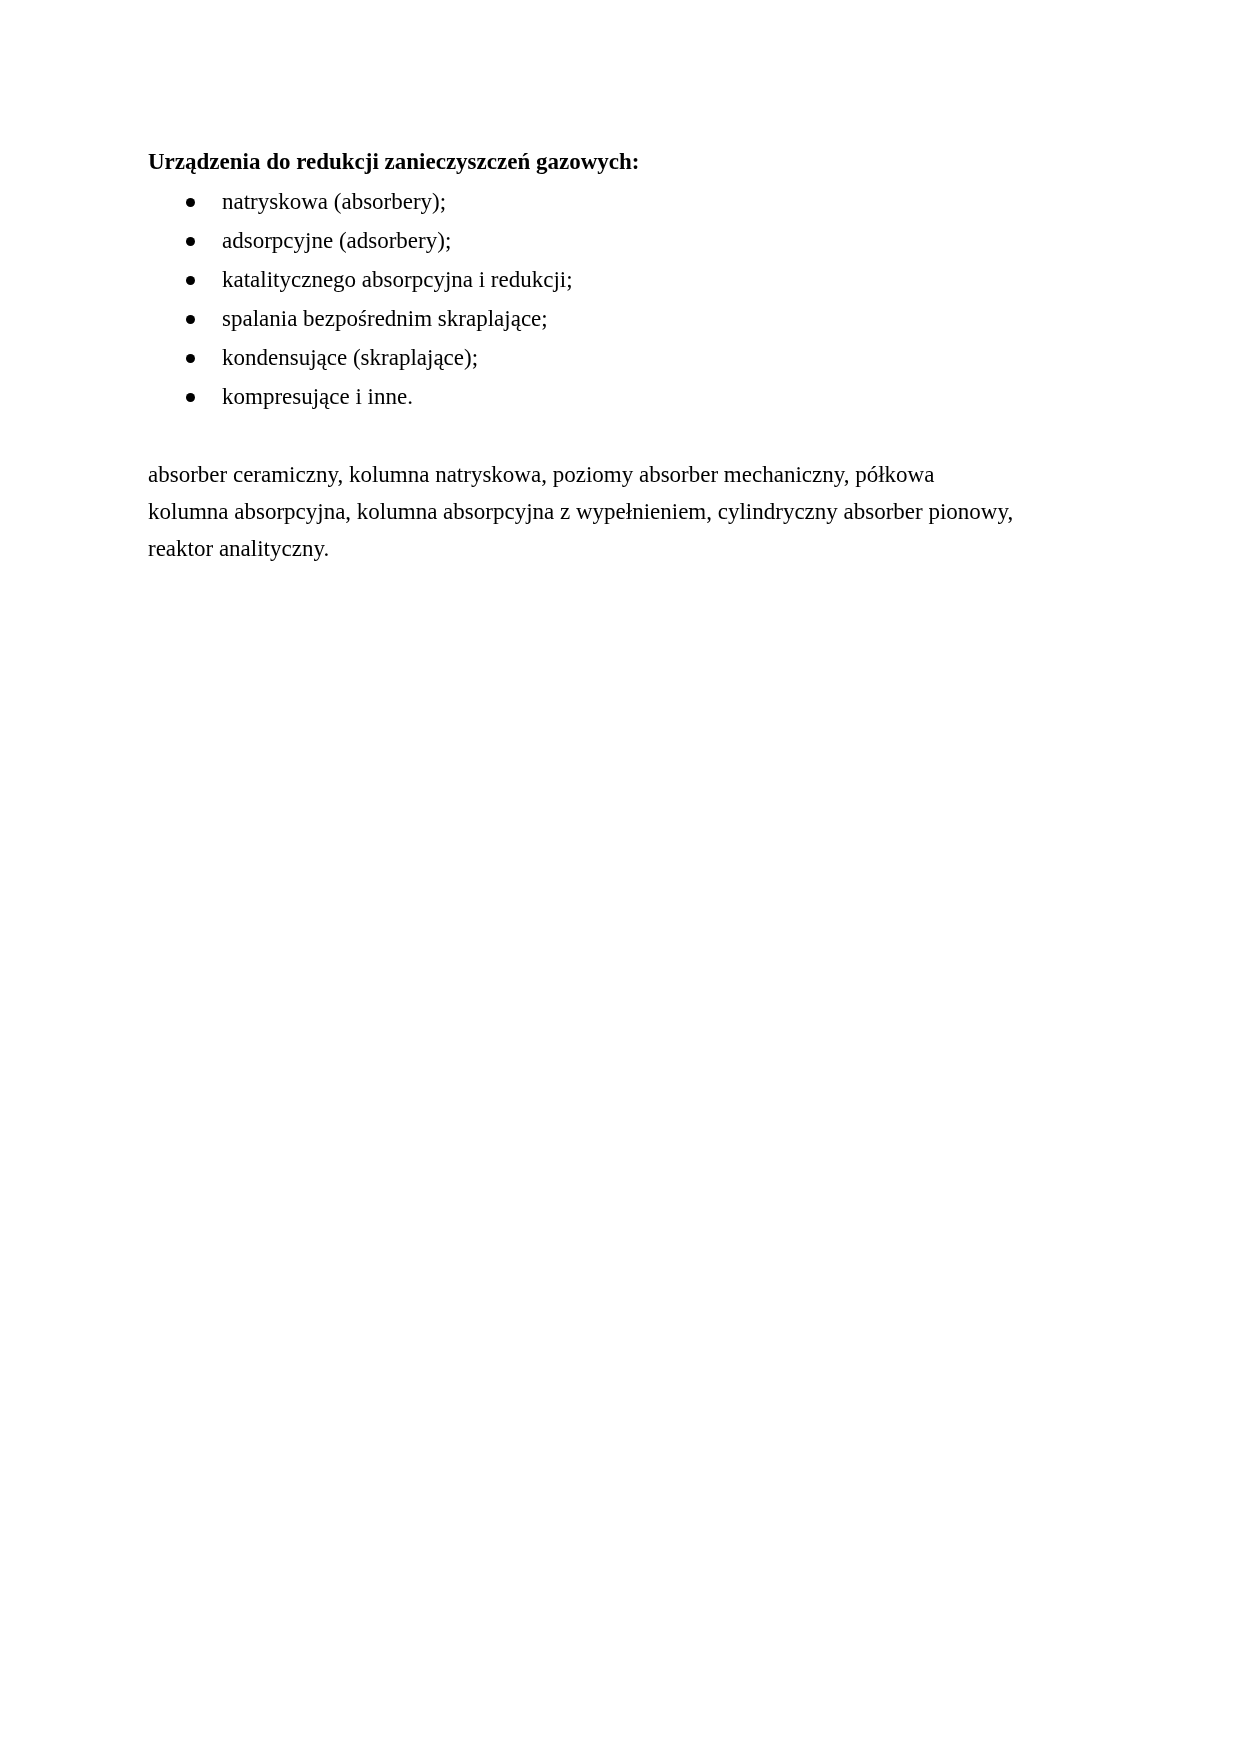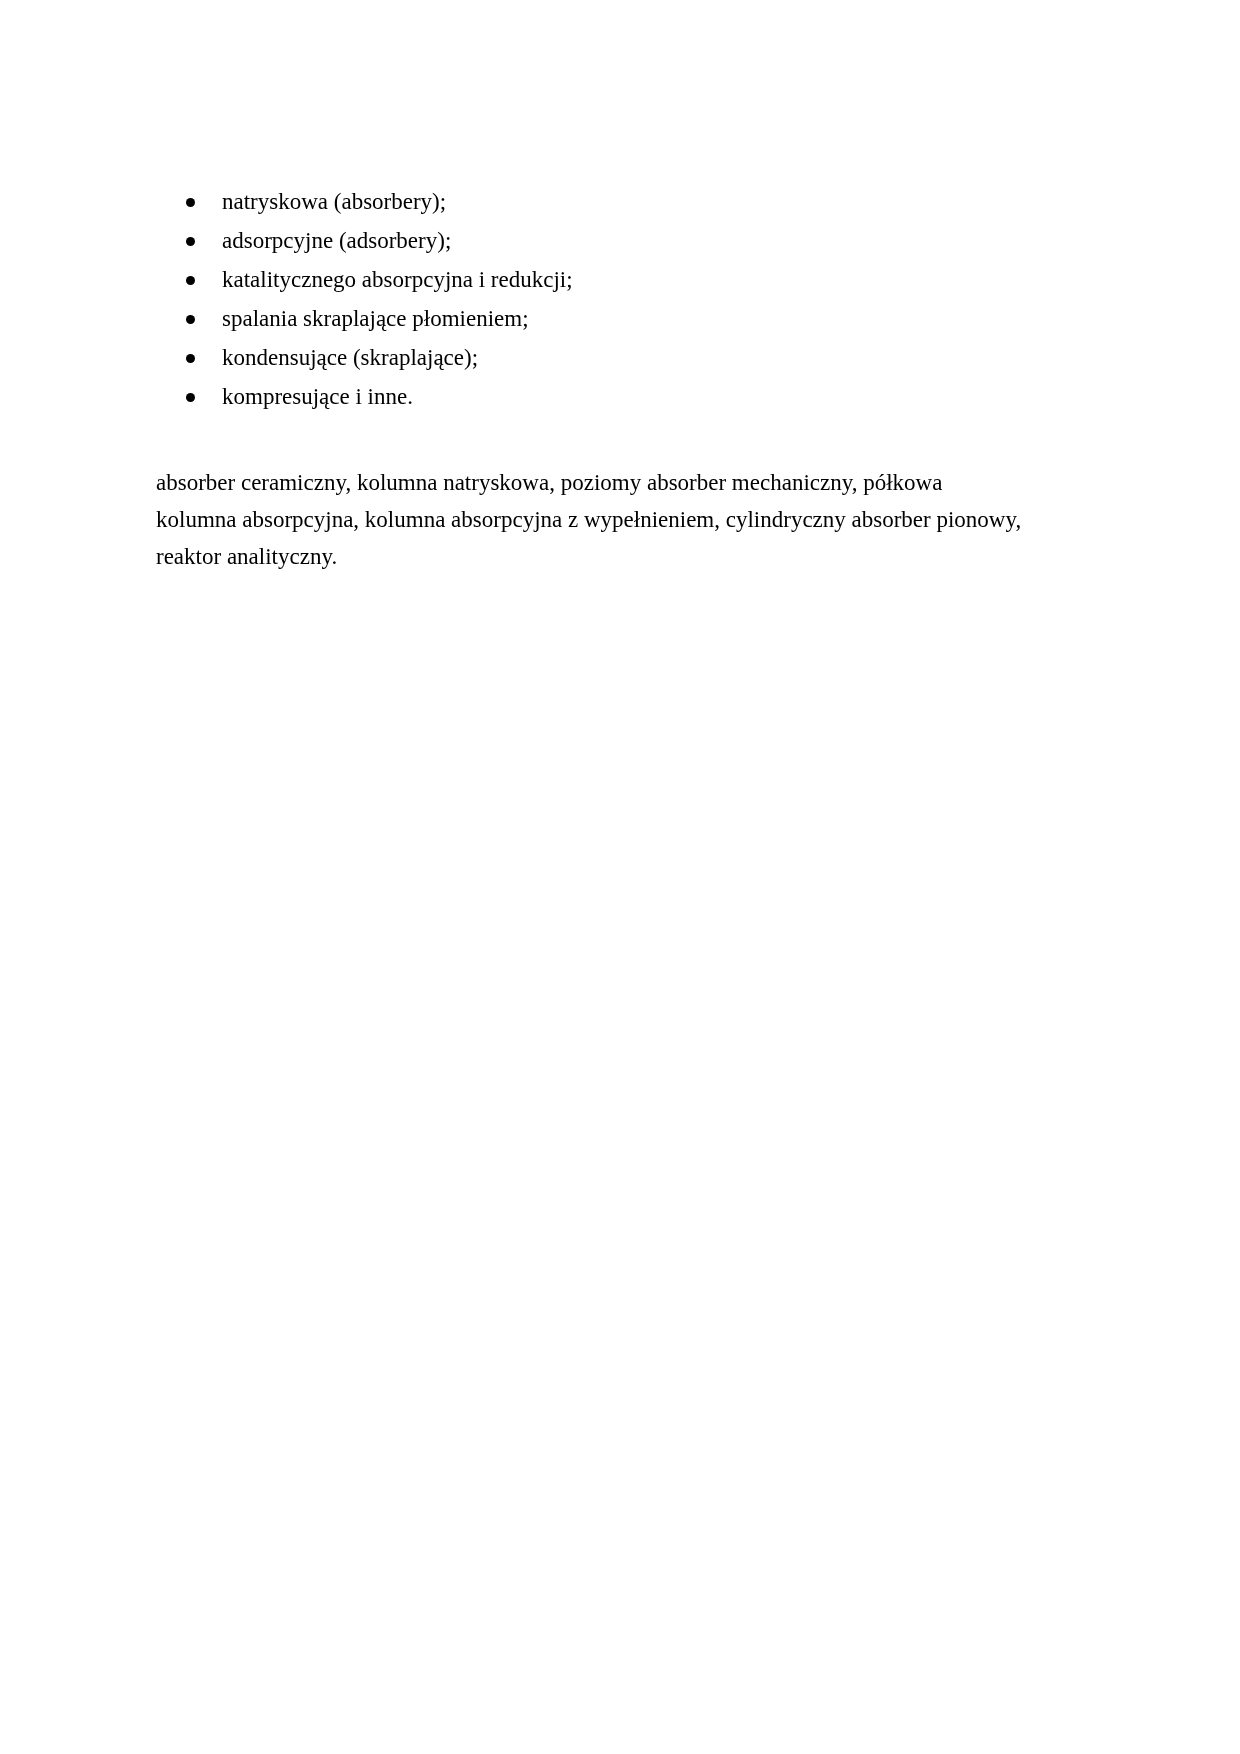--- a/index.html
+++ b/index.html
@@ -60,49 +60,50 @@
       left: 222px;
       top: 0;
     }
     .paragraph {
       position: absolute;
       left: 148px;
       top: 456px;
       width: 960px;
       font-size: 23px;
       line-height: 37px;
-      margin: 8px;
+      margin: 0;
     }
     .paragraph .line {
       display: block;
       white-space: nowrap;
     }
   </style>
 </head>
 <body>
 
 <div class="page">
 
+  <div class="heading">Urządzenia do redukcji zanieczyszczeń gazowych:</div>
 
   <ul class="bullet-list">
     <li class="bullet-item">
       <span class="bullet-dot"></span>
       <span class="bullet-text">natryskowa (absorbery);</span>
     </li>
     <li class="bullet-item">
       <span class="bullet-dot"></span>
       <span class="bullet-text">adsorpcyjne (adsorbery);</span>
     </li>
     <li class="bullet-item">
       <span class="bullet-dot"></span>
       <span class="bullet-text">katalitycznego absorpcyjna i redukcji;</span>
     </li>
     <li class="bullet-item">
       <span class="bullet-dot"></span>
-      <span class="bullet-text">spalania skraplające płomieniem;</span>
+      <span class="bullet-text">spalania bezpośrednim skraplające;</span>
     </li>
     <li class="bullet-item">
       <span class="bullet-dot"></span>
       <span class="bullet-text">kondensujące (skraplające);</span>
     </li>
     <li class="bullet-item">
       <span class="bullet-dot"></span>
       <span class="bullet-text">kompresujące i inne.</span>
     </li>
   </ul>

